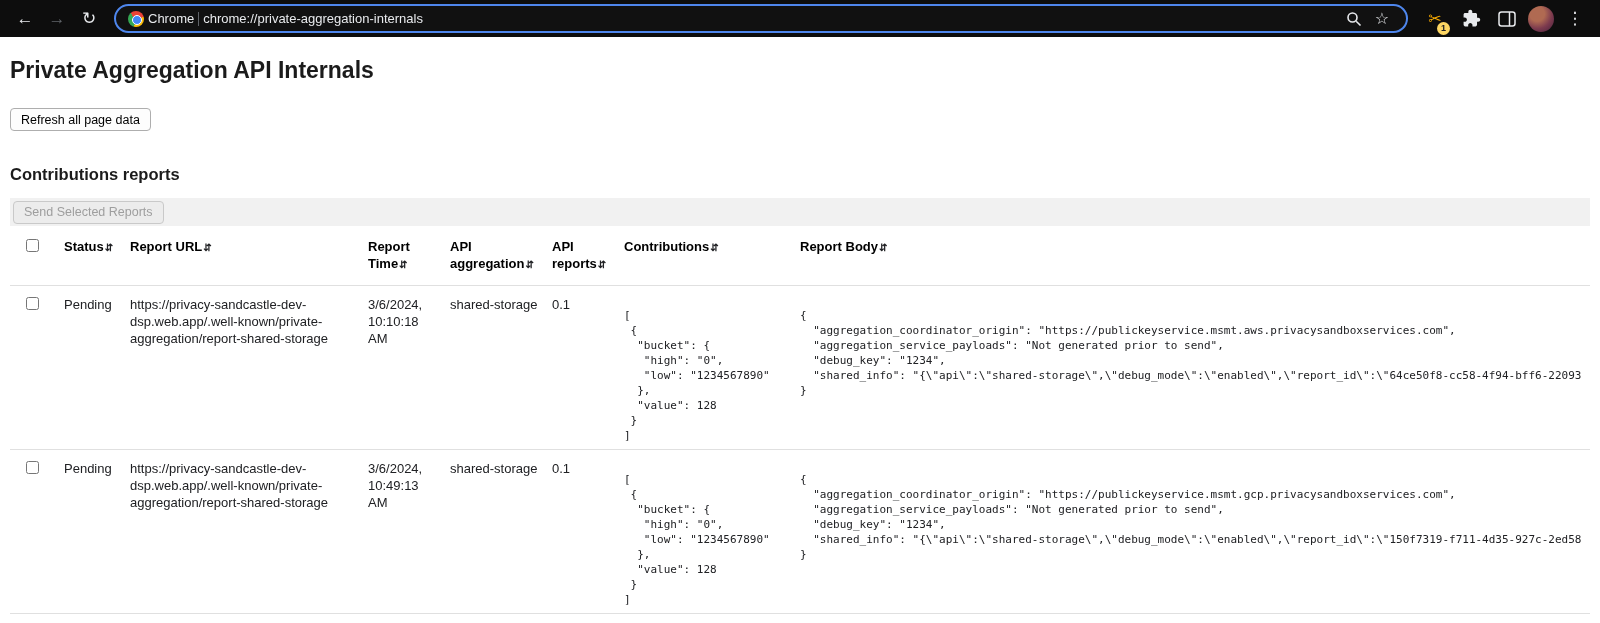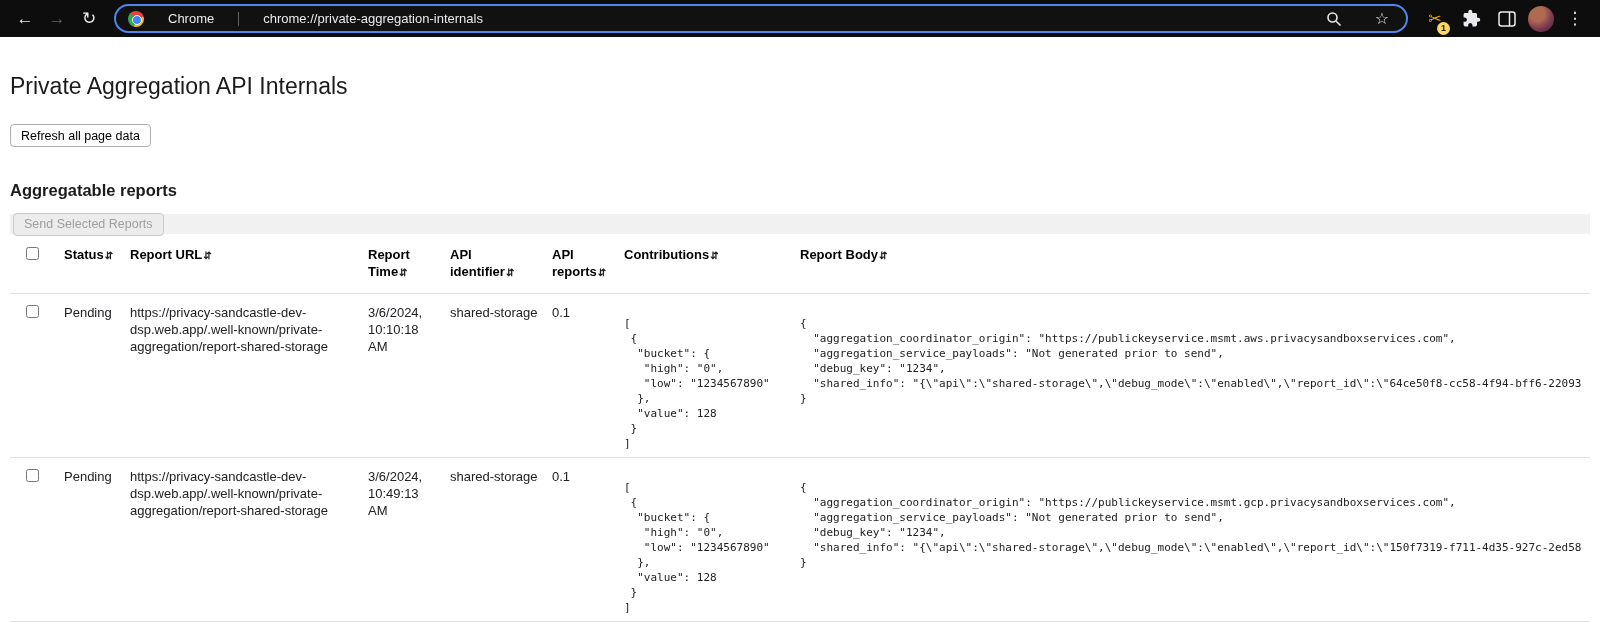--- a/index.html
+++ b/index.html
@@ -34,21 +34,21 @@
   .omnibox {
     flex: 1;
     height: 29px;
     margin: 0 10px 0 8px;
     background: #111111;
     border: 2px solid #4e86ec;
     border-radius: 15px;
     display: flex;
     align-items: center;
     padding: 0 12px;
-    gap: 24px;
+    gap: 4px;
     min-width: 0;
   }
   .chrome-logo {
     width: 16px; height: 16px; border-radius: 50%;
     position: relative; flex: 0 0 16px;
     background: conic-gradient(from -45deg, #ea4335 0 120deg, #fbbc05 120deg 240deg, #34a853 240deg 360deg);
   }
   .chrome-logo::after {
     content: ""; position: absolute; left: 4px; top: 4px;
     width: 8px; height: 8px;
@@ -82,41 +82,41 @@
   .kebab { color: #e8eaed; font-size: 17px; }
   .avatar {
     width: 26px; height: 26px; border-radius: 50%;
     background: radial-gradient(circle at 35% 30%, #b06a52 0 30%, #7c3a4e 60%, #43203b 100%);
     flex: 0 0 auto; cursor: pointer;
   }
 
   
   .content { padding: 20px 10px 0 10px; }
   h1.page-title {
-    margin: 16px 0 24px 0;
-    font-size: 23px; font-weight: 400; color: #1b1b1b;
+    margin: 0 0 24px 0;
+    font-size: 23px; font-weight: 700; color: #1b1b1b;
   }
   .actions { margin: 0 0 34px 0; display: flex; gap: 16px; }
   .btn {
     font-family: "Liberation Sans", sans-serif;
     font-size: 12.5px; color: #000000;
     background: #fdfdfd;
     border: 1px solid #aeaeae;
     border-radius: 4px;
     padding: 3px 10px;
     height: 23px;
     cursor: pointer;
   }
   h2.section-title {
     margin: 0 0 14px 0;
     font-size: 16.5px; font-weight: 700; color: #1b1b1b;
   }
   .table-toolbar {
     background: #f1f1f1;
-    height: 20px;
+    height: 28px;
     display: flex; align-items: center;
     padding: 0 3px;
   }
   .btn.disabled {
     background: #ececec;
     border-color: #c9c9c9;
     color: #9e9e9e;
     cursor: default;
   }
 
@@ -203,21 +203,21 @@
   </div>
 </div>
 
 <div class="content">
   <h1 class="page-title">Private Aggregation API Internals</h1>
 
   <div class="actions">
     <button class="btn">Refresh all page data</button>
   </div>
 
-  <h2 class="section-title">Aggregatable reports</h2>
+  <h2 class="section-title">Contributions reports</h2>
 
   <div class="table-toolbar">
     <button class="btn disabled" disabled="">Send Selected Reports</button>
   </div>
 
   <table class="reports">
     <colgroup>
       <col style="width:48px">
         <col style="width:66px">
         <col style="width:238px">
@@ -228,21 +228,21 @@
         <col>
     </colgroup>
     <thead>
       <tr>
         <th class="col-check">
           <input type="checkbox" style="">
         </th>
         <th><span>Status</span><span class="sort">⇵</span></th>
         <th><span>Report URL</span><span class="sort">⇵</span></th>
         <th><span>Report Time</span><span class="sort">⇵</span></th>
-        <th><span>API identifier</span><span class="sort">⇵</span></th>
+        <th><span>API aggregation</span><span class="sort">⇵</span></th>
         <th><span>API reports</span><span class="sort">⇵</span></th>
         <th><span>Contributions</span><span class="sort">⇵</span></th>
         <th><span>Report Body</span><span class="sort">⇵</span></th>
       </tr>
     </thead>
     <tbody>
       <tr>
         <td class="col-check">
           <input type="checkbox" style="">
         </td>

